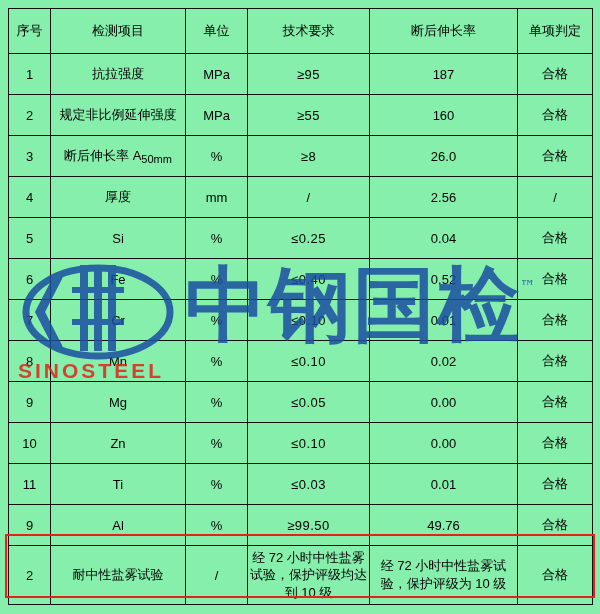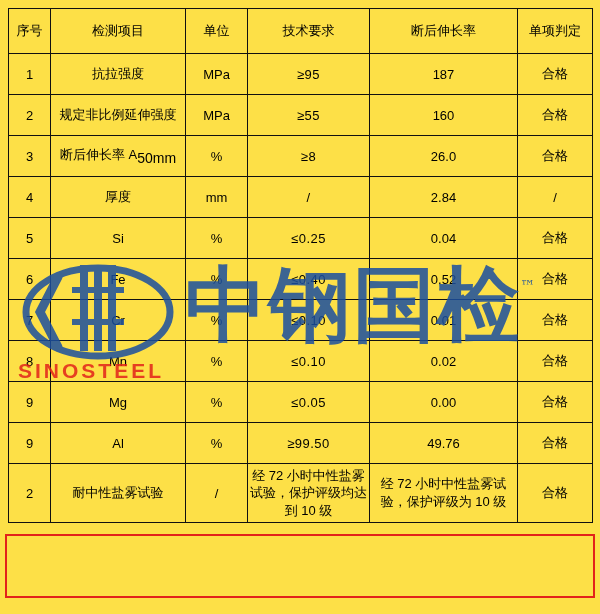--- a/index.html
+++ b/index.html
@@ -12,21 +12,21 @@
     height: 614px;
     font-family: "Liberation Sans", sans-serif;
     position: relative;
     overflow: hidden;
   }
   #sheet {
     position: absolute;
     left: 0; top: 0;
     width: 600px;
     height: 614px;
-    background: #fde047;
+    background: #86efac;
   }
   table.report {
     position: absolute;
     left: 8px;
     top: 8px;
     width: 584px;
     border-collapse: collapse;
     table-layout: fixed;
   }
   table.report td, table.report th {
@@ -51,21 +51,21 @@
   .col-item  { width: 135px; }
   .col-unit  { width: 62px; }
   .col-req   { width: 122px; }
   .col-res   { width: 148px; }
   .col-judge { width: 75px; }
 
   .item-cell {
     font-size: 13.5px;
   }
   .sub {
-    font-size: 14px;
+    font-size: 11px;
     vertical-align: sub;
     margin-top: 36px;
   }
   
   .faded {
     color: #9a9a9a;
     filter: blur(0.6px);
     font-size: 12.5px;
     letter-spacing: 0.5px;
   }
@@ -193,21 +193,21 @@
         <td class="faded">≥8</td>
         <td class="faded-dark">26.0</td>
         <td>合格</td>
       </tr>
 
       <tr>
         <td>4</td>
         <td class="item-cell">厚度</td>
         <td>mm</td>
         <td class="faded">/</td>
-        <td class="faded-dark">2.84</td>
+        <td class="faded-dark">2.56</td>
         <td>/</td>
       </tr>
 
       <tr>
         <td>5</td>
         <td class="item-cell">Si</td>
         <td>%</td>
         <td class="faded">≤0.25</td>
         <td class="faded-dark">0.04</td>
         <td>合格</td>
@@ -242,21 +242,37 @@
 
       <tr>
         <td>9</td>
         <td class="item-cell">Mg</td>
         <td>%</td>
         <td class="faded">≤0.05</td>
         <td class="faded-dark">0.00</td>
         <td>合格</td>
       </tr>
 
-
+      <tr>
+        <td>10</td>
+        <td class="item-cell">Zn</td>
+        <td>%</td>
+        <td class="faded">≤0.10</td>
+        <td class="faded-dark">0.00</td>
+        <td>合格</td>
+      </tr>
+
+      <tr>
+        <td>11</td>
+        <td class="item-cell">Ti</td>
+        <td>%</td>
+        <td class="faded">≤0.03</td>
+        <td class="faded-dark">0.01</td>
+        <td>合格</td>
+      </tr>
 
       <tr>
         <td>9</td>
         <td class="item-cell">Al</td>
         <td>%</td>
         <td class="faded">≥99.50</td>
         <td class="faded-dark">49.76</td>
         <td>合格</td>
       </tr>
 

